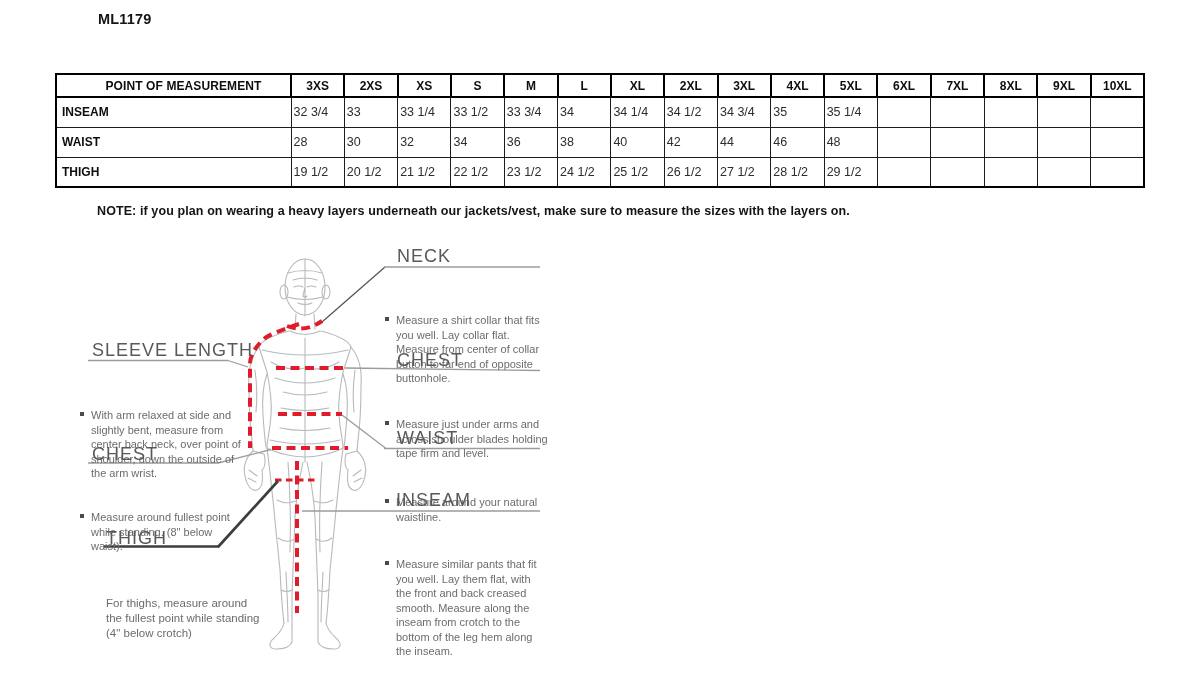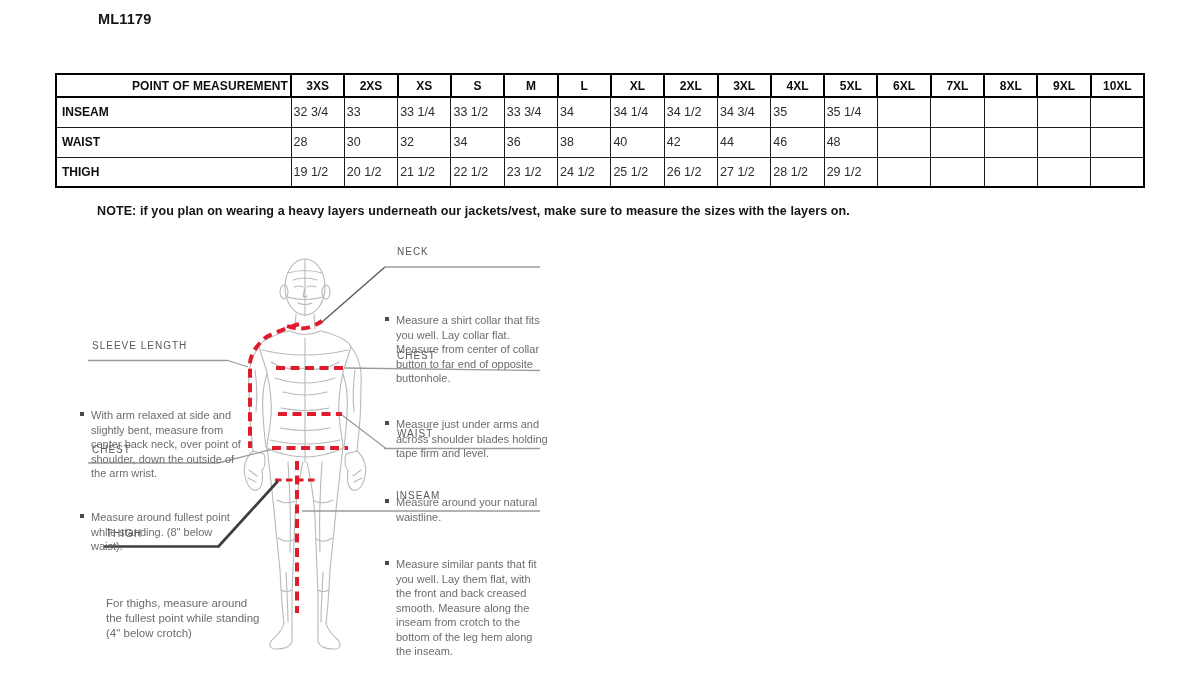--- a/index.html
+++ b/index.html
@@ -19,21 +19,21 @@
   .size-table{
     position:absolute; left:55px; top:73px; width:1090px;
     border-collapse:collapse; table-layout:fixed;
     border:2px solid #000;
   }
   .size-table col.pom-col{width:235px;}
   .size-table th{
     border:2px solid #000; height:23px; font-size:12px; font-weight:bold;
     vertical-align:middle; color:#0e0e0e; padding:0 2px;
   }
-  .size-table th:first-child{text-align:right; padding-left:22px; letter-spacing:.1px;}
+  .size-table th:first-child{text-align:center; padding-left:22px; letter-spacing:.1px;}
   .size-table td{
     border:1px solid #1c1c1c; height:30px; font-size:12.5px; color:#2d2d2d;
     text-align:left; vertical-align:middle; padding:0 2px;
   }
   .size-table td.rowlabel{
     font-weight:bold; text-align:left; padding-left:5px; color:#0e0e0e; font-size:12px;
   }
   
   .note-text{
     position:absolute; left:57px; top:204px;
@@ -41,21 +41,21 @@
   }
   
   .diagram-svg{position:absolute; left:0; top:240px;}
   .fig{stroke:var(--fig); stroke-width:1.1; fill:none; stroke-linecap:round; stroke-linejoin:round;}
   .redline{stroke:var(--red); stroke-width:4; fill:none; stroke-dasharray:9 5.5;}
   .redline.thin{stroke-width:3.2; stroke-dasharray:6.5 4.5;}
   .conn{stroke:#9b9b9b; stroke-width:1.3; fill:none;}
   .conn.dark{stroke:#55565a;}
   .thick{stroke:#3d3d3d; stroke-width:2.7; fill:none;}
   .dlabel{
-    position:absolute; font-size:10px; color:var(--label);
+    position:absolute; font-size:18px; color:var(--label);
     letter-spacing:1px; white-space:nowrap;text-align:center;
   }
   .ddesc{
     position:absolute; display:flex; gap:7px; align-items:flex-start;
     font-size:11px; line-height:1.32; color:var(--body);margin-top:43px;
   }
   .sq{width:4px; height:4px; background:#4a4a4b; margin-top:4px; flex:none;}
 </style>
 </head>
 <body>

